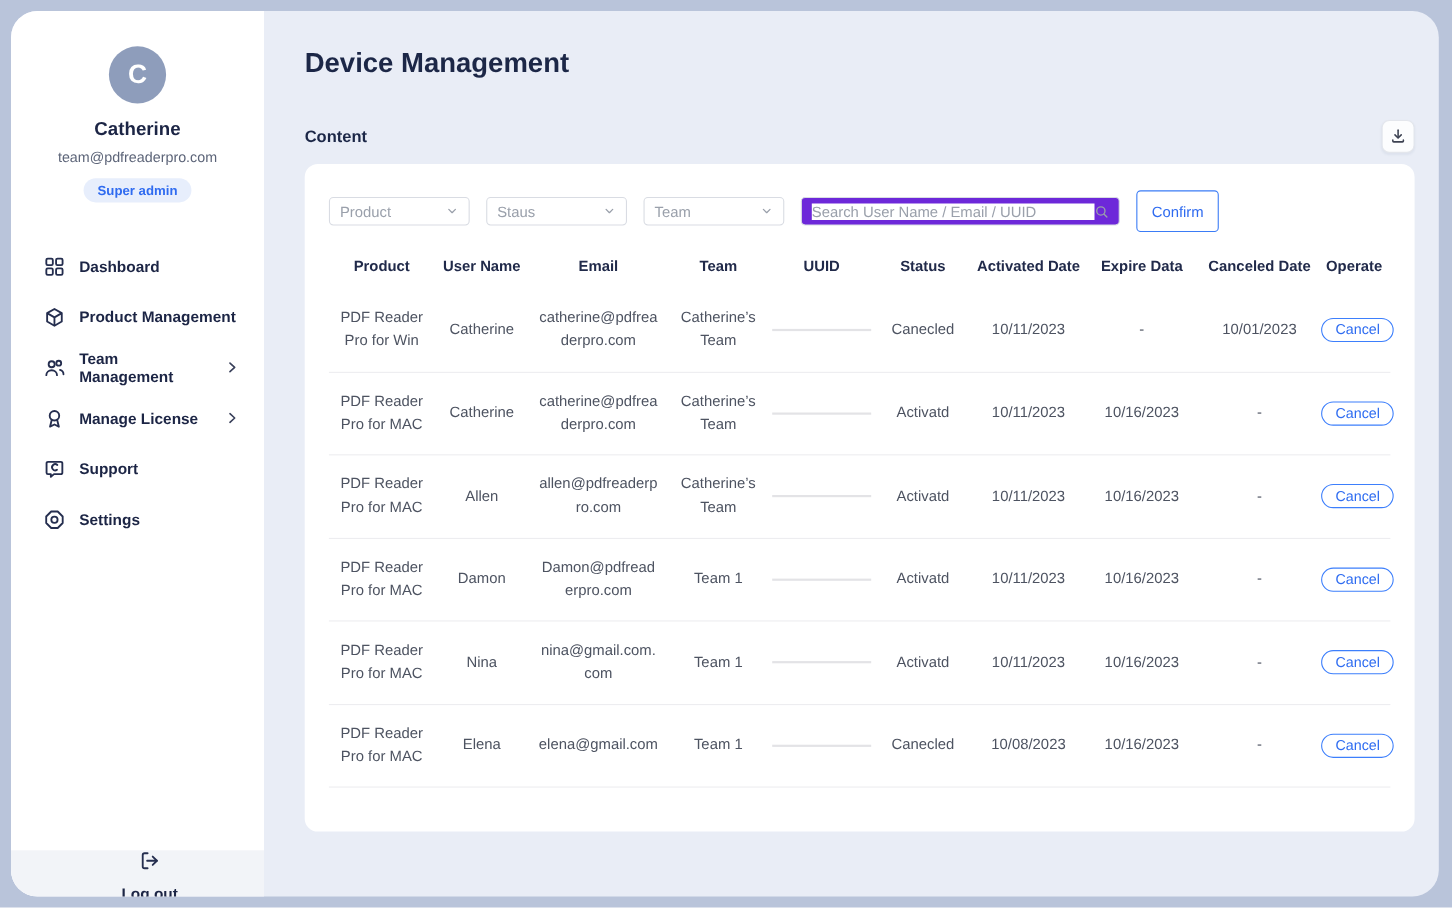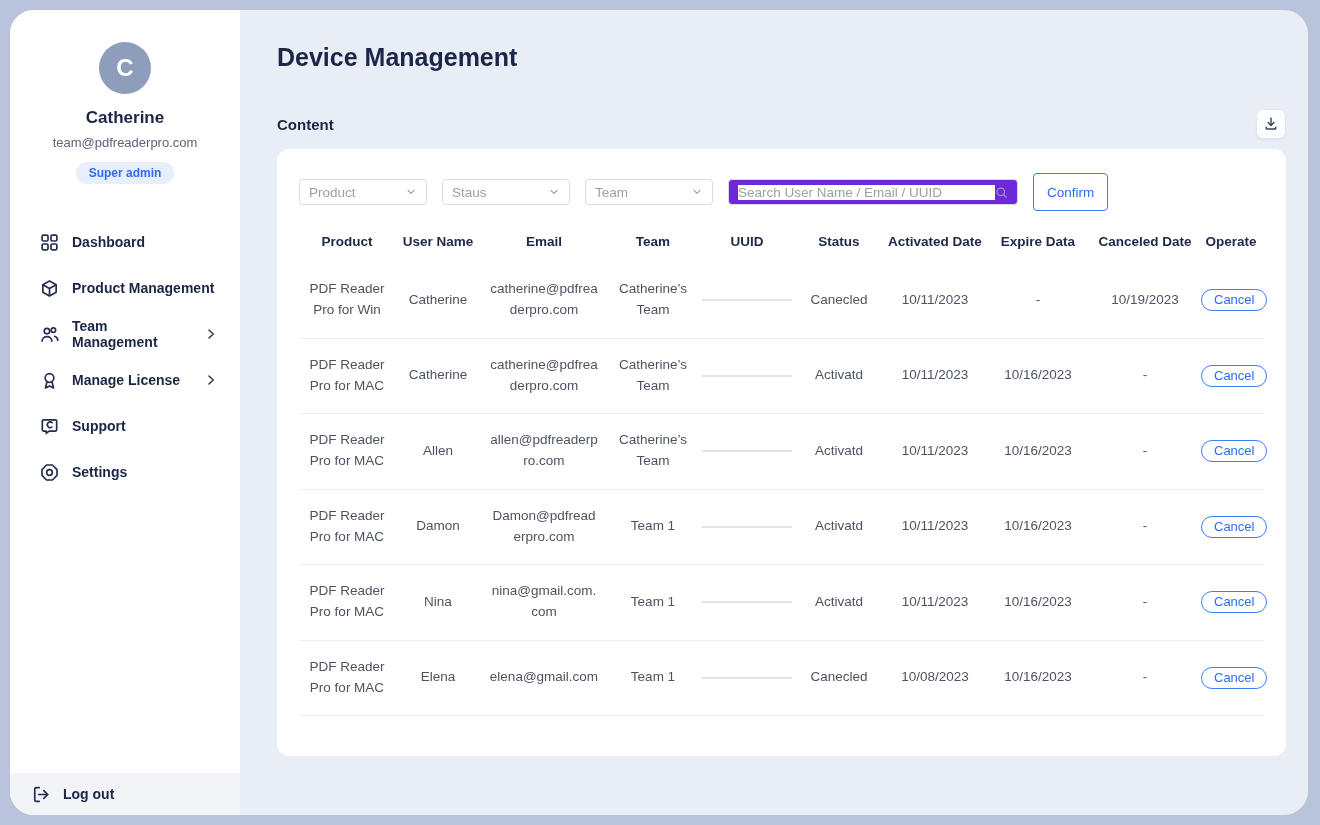--- a/index.html
+++ b/index.html
@@ -21,21 +21,21 @@
   .nav { margin-top:36px; }
   .nav-item { height:44px; margin:2px 10px; padding:0 12px 0 20px; display:flex; align-items:center;
               gap:13px; border-radius:8px; color:#1c2545; font-size:14px; font-weight:bold; cursor:pointer; }
   .nav-item .nav-icon { width:19px; height:19px; display:flex; align-items:center; color:#252e4f; }
   .nav-item .nav-label { flex:1; }
   .nav-item .chev { width:14px; height:14px; color:#39405a; }
   .nav-item.active { background:#f1f3f7; color:#2563eb; }
   .nav-item.active .nav-icon { color:#2563eb; }
   .sidebar-footer { position:absolute; left:0; bottom:0; width:100%; height:42px; background:#f2f4f8;
                     display:flex; align-items:center; gap:12px; padding-left:22px; font-size:14px;
-                    font-weight:bold; color:#1c2545; cursor:pointer; }
+                    font-weight:bold; color:#1c2545; cursor:pointer;flex-direction:column; }
   .sidebar-footer .nav-icon { width:19px; height:19px; color:#252e4f; display:flex; align-items:center; }
 
   
   .main { flex:1; padding:0 22px 0 37px; overflow:hidden; }
   .page-title { margin-top:33px; font-size:25px; font-weight:bold; color:#1c2747; }
   .content-row { margin-top:37px; display:flex; align-items:center; justify-content:space-between; }
   .section-label { font-size:15px; font-weight:bold; color:#1c2747; }
   .download-btn { width:30px; height:30px; border-radius:7px; background:#fcfdfe; border:1px solid #e3e6ec;
                   display:flex; align-items:center; justify-content:center; color:#3c4252; cursor:pointer;
                   box-shadow:0 1px 2px rgba(40,60,100,.06); }
@@ -242,21 +242,21 @@
         <div class="cell-product">PDF Reader Pro for Win</div>
         <div>Catherine</div>
         <div class="cell-email">catherine@pdfreaderpro.com</div>
         <div class="cell-team">Catherine’s Team</div>
         <div>
             <div class="uuid-line"></div>
           </div>
         <div>Canecled</div>
         <div>10/11/2023</div>
         <div>-</div>
-        <div>10/19/2023</div>
+        <div>10/01/2023</div>
         <div><button class="cancel-btn">Cancel</button></div>
       </div>
 
       <div class="tgrid trow">
         <div class="cell-product">PDF Reader Pro for MAC</div>
         <div>Catherine</div>
         <div class="cell-email">catherine@pdfreaderpro.com</div>
         <div class="cell-team">Catherine’s Team</div>
         <div>
             <div class="uuid-line"></div>

